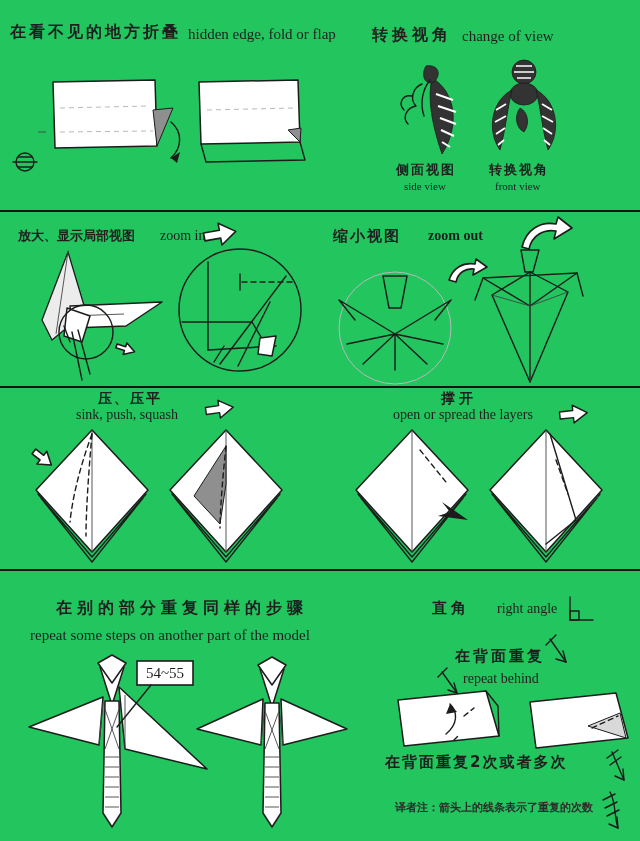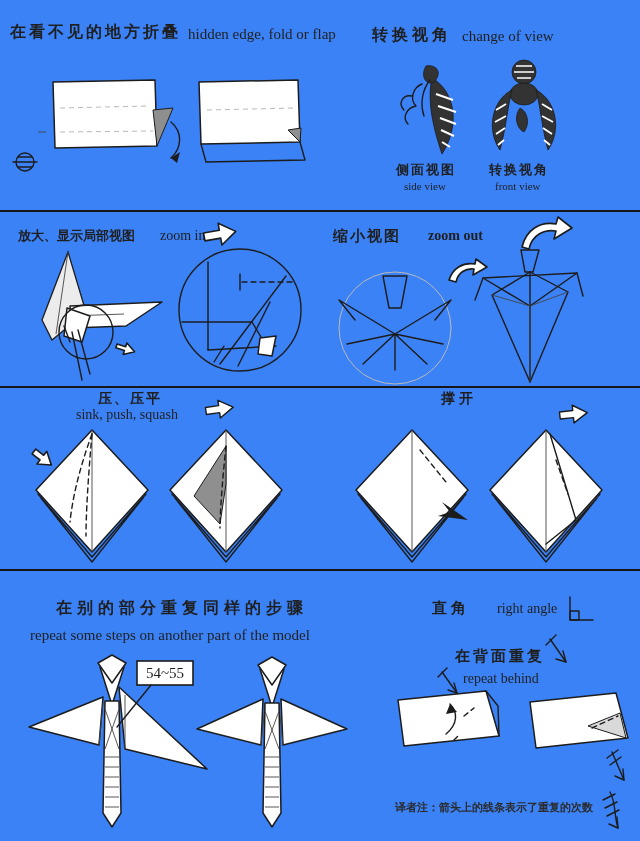--- a/index.html
+++ b/index.html
@@ -1,18 +1,18 @@
 <!DOCTYPE html>
 <html><head>
 <meta charset="utf-8">
 <style>
   * { margin:0; padding:0; box-sizing:border-box; }
   html,body { background:#ffffff; }
   #page {
-    position:relative; width:640px; height:841px; background:#3b82f6;
+    position:relative; width:640px; height:841px; background:#22c55e;
     font-family:"DejaVu Sans", sans-serif; color:#1c1c1c; overflow:hidden;
   }
   .zh { font-family:"DejaVu Sans", sans-serif; font-weight:bold; color:#1f1f1f; }
   .en { font-family:"Liberation Serif", serif; color:#1f1f1f; }
   .abs { position:absolute; }
   .divider { position:absolute; left:0; width:640px; height:2px; background:#161616; }
   svg { display:block; }
   .ink { stroke:#1c1c1c; fill:none; stroke-width:1.4; stroke-linejoin:round; stroke-linecap:round; }
   .thin { stroke:#444; stroke-width:0.9; fill:none; }
   .faint { stroke:#b9b9b9; stroke-width:1; fill:none; }
@@ -142,20 +142,21 @@
 
   <div class="divider" style="top:386px;"></div>
 
   <div class="abs zh" style="left:88px; top:390px; font-size:14px; letter-spacing:2px;margin-left:10px;">压、压平</div>
   <div class="abs en" style="left:76px; top:407px; font-size:14px;">sink, push, squash</div>
   <svg class="abs" style="left:204px; top:396px; transform:rotate(-8deg);" width="32" height="26" viewBox="0 0 36 26">
     <polygon class="holl" points="2,9 17,9 17,3 33,13 17,23 17,17 2,17"></polygon>
   </svg>
 
   <div class="abs zh" style="left:441px; top:390px; font-size:14px; letter-spacing:4px;">撑开</div>
+  <div class="abs en" style="left:393px; top:407px; font-size:14px;">open or spread the layers</div>
   <svg class="abs" style="left:558px; top:401px; transform:rotate(-6deg);" width="32" height="26" viewBox="0 0 36 26">
     <polygon class="holl" points="2,9 17,9 17,3 33,13 17,23 17,17 2,17"></polygon>
   </svg>
 
   <svg class="abs" style="left:22px; top:424px;" width="132" height="145" viewBox="0 0 132 145">
     <g transform="translate(0,4) rotate(38 18 32)">
       <polygon class="holl" points="8,26 18,26 18,21 30,29 18,37 18,32 8,32"></polygon>
     </g>
     <polygon class="paper" points="70,6 126,66 70,128 14,66"></polygon>
     <path class="ink" d="M16,70 L70,133 L124,70 M19,74 L70,138 L121,74"></path>
@@ -245,20 +246,21 @@
     <polygon class="paper" points="10,14 98,5 111,50 16,60"></polygon>
     <path class="ink" d="M98,5 L110,20 L111,50"></path>
     <path class="ink" d="M58,48 C70,38 70,26 62,18"></path>
     <polygon points="62,18 58,28 69,26" fill="#1c1c1c"></polygon>
     <path class="ink dash" d="M76,30 L86,22 M66,54 L72,48"></path>
     <polygon class="paper" points="142,16 228,7 240,52 148,62"></polygon>
     <polygon class="lshade" points="200,40 232,27 238,52"></polygon>
     <path class="ink dash" d="M204,42 L230,30"></path>
   </svg>
 
+  <div class="abs zh" style="left:385px; top:753px; font-size:15px; letter-spacing:2px;">在背面重复2次或者多次</div>
   <svg class="abs" style="left:604px; top:746px;" width="30" height="42" viewBox="0 0 30 42">
     <line class="ink" x1="8" y1="6" x2="20" y2="34"></line>
     <path class="ink" d="M20,34 L11,30 M20,34 L19,23"></path>
     <line class="ink" x1="3" y1="12" x2="14" y2="4"></line>
     <line class="ink" x1="6" y1="19" x2="17" y2="11"></line>
   </svg>
   <svg class="abs" style="left:598px; top:788px;" width="34" height="48" viewBox="0 0 34 48">
     <path class="ink" d="M12,4 C18,14 16,28 20,40"></path>
     <path class="ink" d="M20,40 L11,36 M20,40 L19,29"></path>
     <line class="ink" x1="5" y1="12" x2="17" y2="6"></line>

